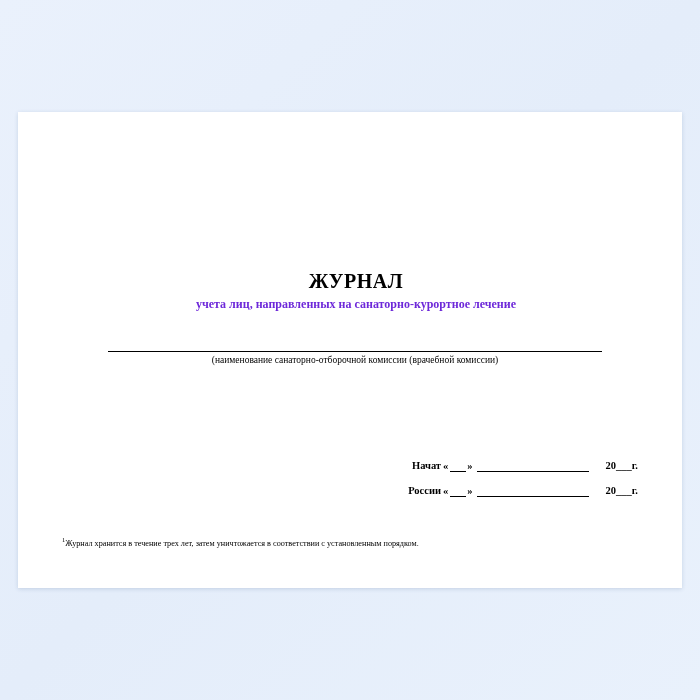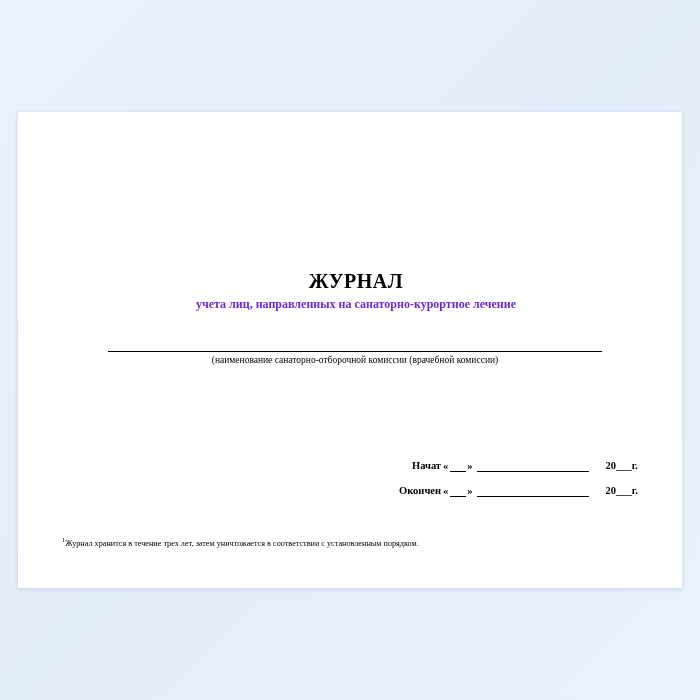--- a/index.html
+++ b/index.html
@@ -141,21 +141,21 @@
       <div class="dates-block">
         <div class="date-row">
           <span class="date-label">Начат</span>
           <span class="date-quote">«</span>
           <span class="date-fill short"></span>
           <span class="date-quote">»</span>
           <span class="date-fill"></span>
           <span class="date-year">20___г.</span>
         </div>
         <div class="date-row">
-          <span class="date-label">Окончен</span>
+          <span class="date-label">России</span>
           <span class="date-quote">«</span>
           <span class="date-fill short"></span>
           <span class="date-quote">»</span>
           <span class="date-fill"></span>
           <span class="date-year">20___г.</span>
         </div>
       </div>
 
       <div class="footnote">
         <sup>1</sup><span>Журнал хранится в течение трех лет, затем уничтожается в соответствии с установленным порядком.</span>

